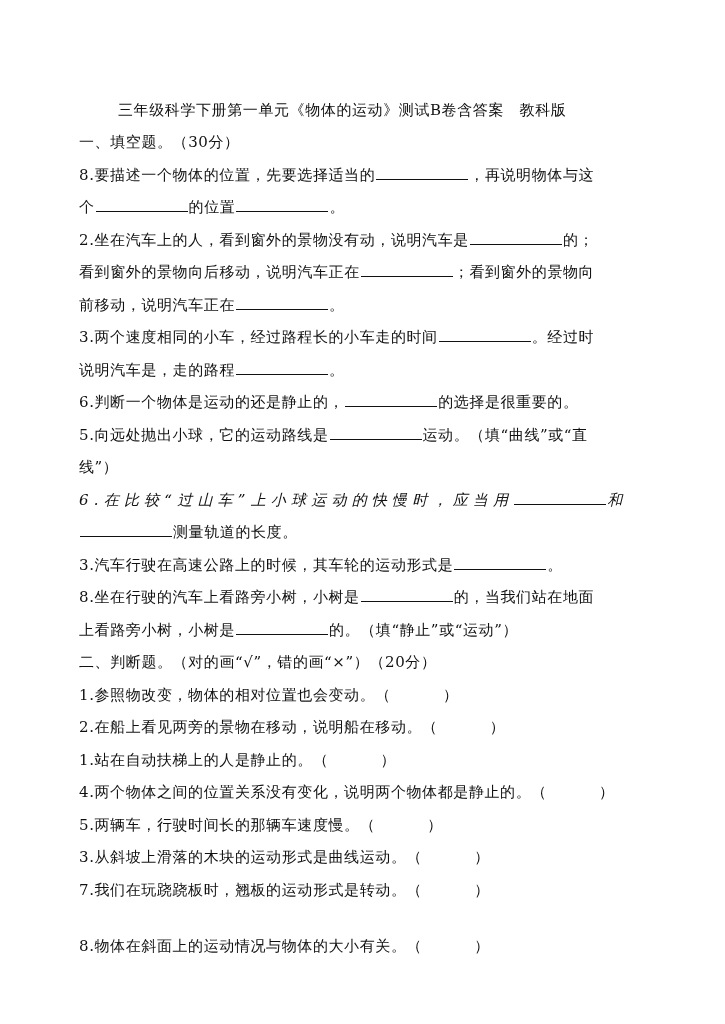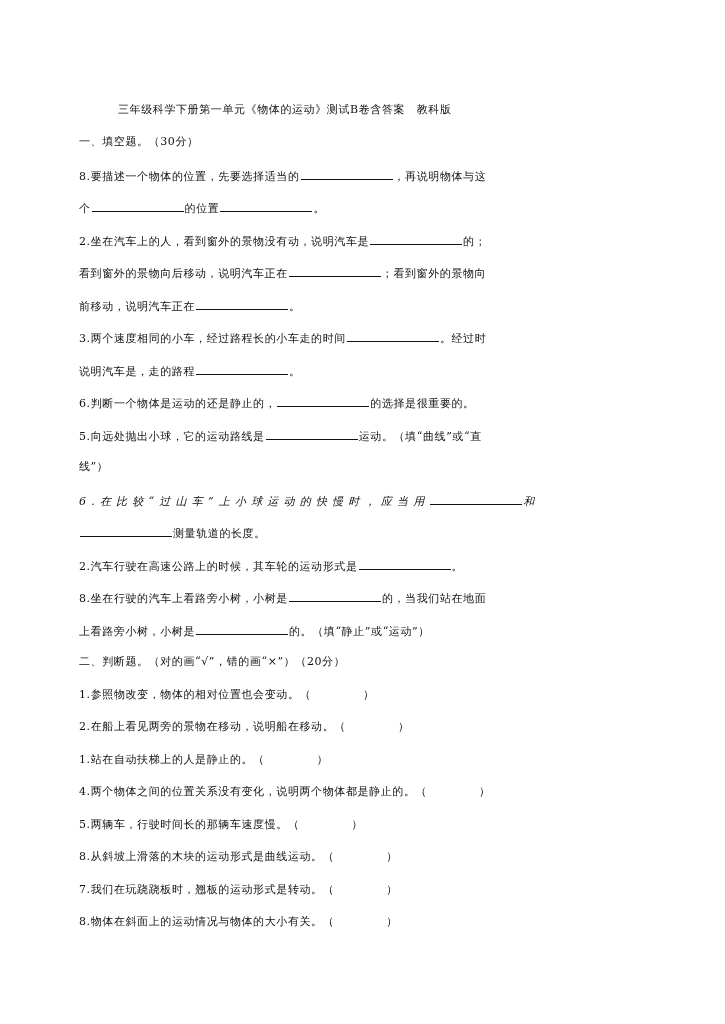--- a/index.html
+++ b/index.html
@@ -1,18 +1,18 @@
 <!DOCTYPE html>
 <html><head>
 <meta charset="utf-8">
 <style>
   html, body { margin: 0; padding: 0; background: #ffffff; }
   body { width: 725px; height: 1024px; position: relative; overflow: hidden;
          font-family: "DejaVu Serif", "Liberation Serif", serif; color: #111; }
-  .line { position: absolute; left: 79px; font-size: 11px; line-height: 20px;
+  .line { position: absolute; left: 79px; font-size: 15px; line-height: 20px;
           white-space: nowrap; letter-spacing: 0.6px; }
   .title { left: 118px; }
   .blank { display: inline-block; width: 92px; border-bottom: 1px solid #111;
            height: 14px; vertical-align: baseline; margin: 0 1px; }
   .paren { display: inline-block; width: 52px; }
   .just { letter-spacing: 5.2px; font-style: italic; }
 </style>
 </head>
 <body>
 
@@ -52,33 +52,33 @@
   <div class="line" style="top:457px">
     <span>线”）</span>
   </div>
   <div class="line just" style="top:490px">
     <span>6.在比较“过山车”上小球运动的快慢时，应当用</span><span class="blank"></span><span>和</span>
   </div>
   <div class="line" style="top:522px">
     <span class="blank"></span><span>测量轨道的长度。</span>
   </div>
   <div class="line" style="top:555px">
-    <span>2.汽车行驶在高速公路上的时候，其车轮的运动形式是</span><span class="blank"></span><span>。</span>
+    <span>3.汽车行驶在高速公路上的时候，其车轮的运动形式是</span><span class="blank"></span><span>。</span>
   </div>
   <div class="line" style="top:587px">
     <span>8.坐在行驶的汽车上看路旁小树，小树是</span><span class="blank"></span><span>的，当我们站在地面</span>
   </div>
   <div class="line" style="top:620px">
     <span>上看路旁小树，小树是</span><span class="blank"></span><span>的。（填“静止”或“运动”）</span>
   </div>
 
   <div class="line" style="top:652px">二、判断题。（对的画“√”，错的画“×”）（20分）</div>
 
   <div class="line" style="top:685px"><span>1.参照物改变，物体的相对位置也会变动。（</span><span class="paren"></span><span>）</span></div>
   <div class="line" style="top:717px"><span>2.在船上看见两旁的景物在移动，说明船在移动。（</span><span class="paren"></span><span>）</span></div>
   <div class="line" style="top:750px"><span>1.站在自动扶梯上的人是静止的。（</span><span class="paren"></span><span>）</span></div>
   <div class="line" style="top:782px"><span>4.两个物体之间的位置关系没有变化，说明两个物体都是静止的。（</span><span class="paren"></span><span>）</span></div>
   <div class="line" style="top:815px"><span>5.两辆车，行驶时间长的那辆车速度慢。（</span><span class="paren"></span><span>）</span></div>
-  <div class="line" style="top:847px"><span>8.从斜坡上滑落的木块的运动形式是曲线运动。（</span><span class="paren"></span><span>）</span></div>
+  <div class="line" style="top:847px"><span>3.从斜坡上滑落的木块的运动形式是曲线运动。（</span><span class="paren"></span><span>）</span></div>
   <div class="line" style="top:880px"><span>7.我们在玩跷跷板时，翘板的运动形式是转动。（</span><span class="paren"></span><span>）</span></div>
-  <div class="line" style="top:912px"><span>8.物体在斜面上的运动情况与物体的大小有关。（</span><span class="paren"></span><span>）</span></div>
+  <div class="line" style="top:936px"><span>8.物体在斜面上的运动情况与物体的大小有关。（</span><span class="paren"></span><span>）</span></div>
 
 </div>
 
 </body></html>

